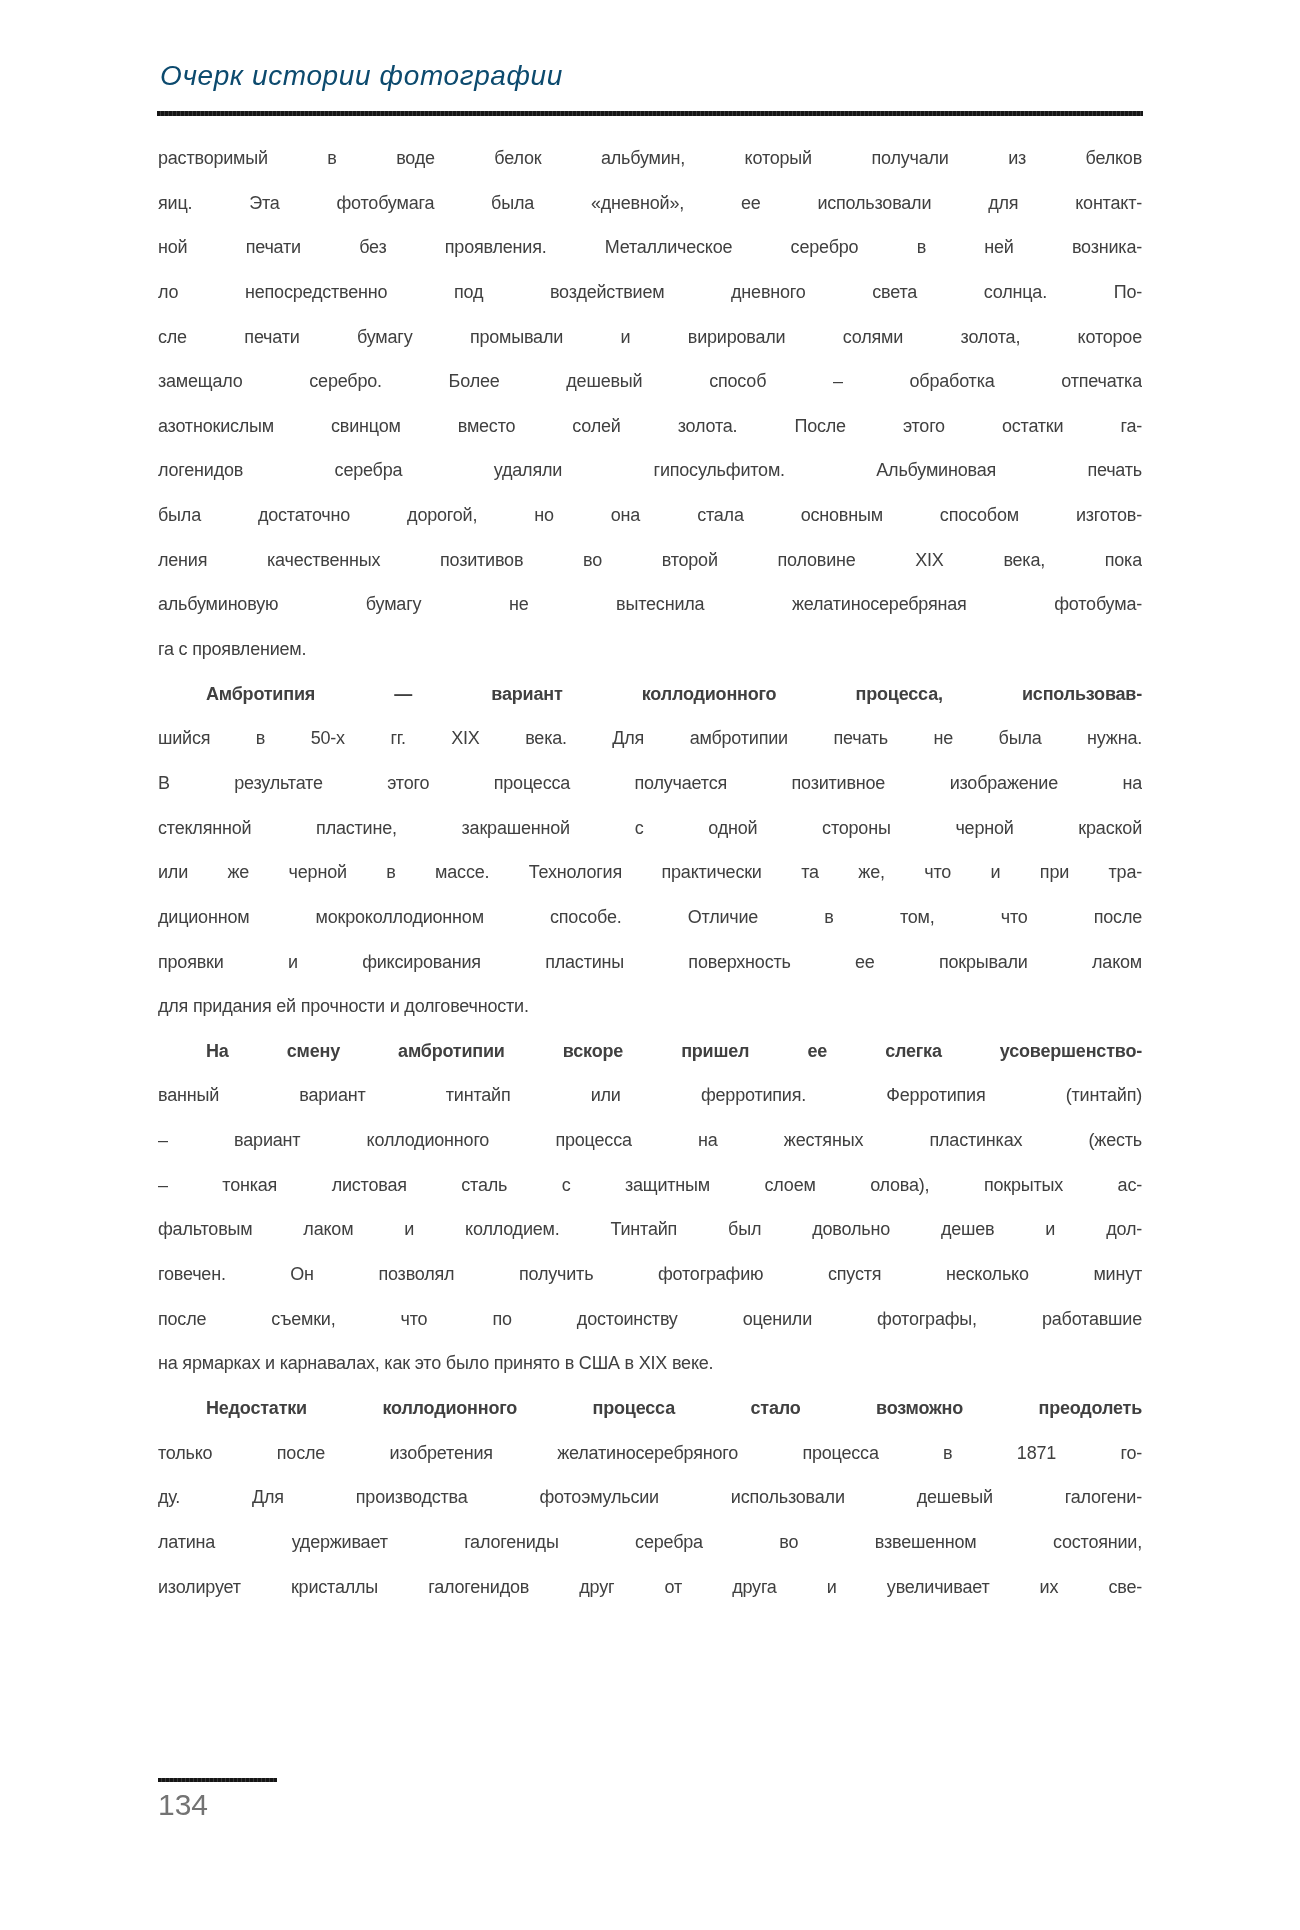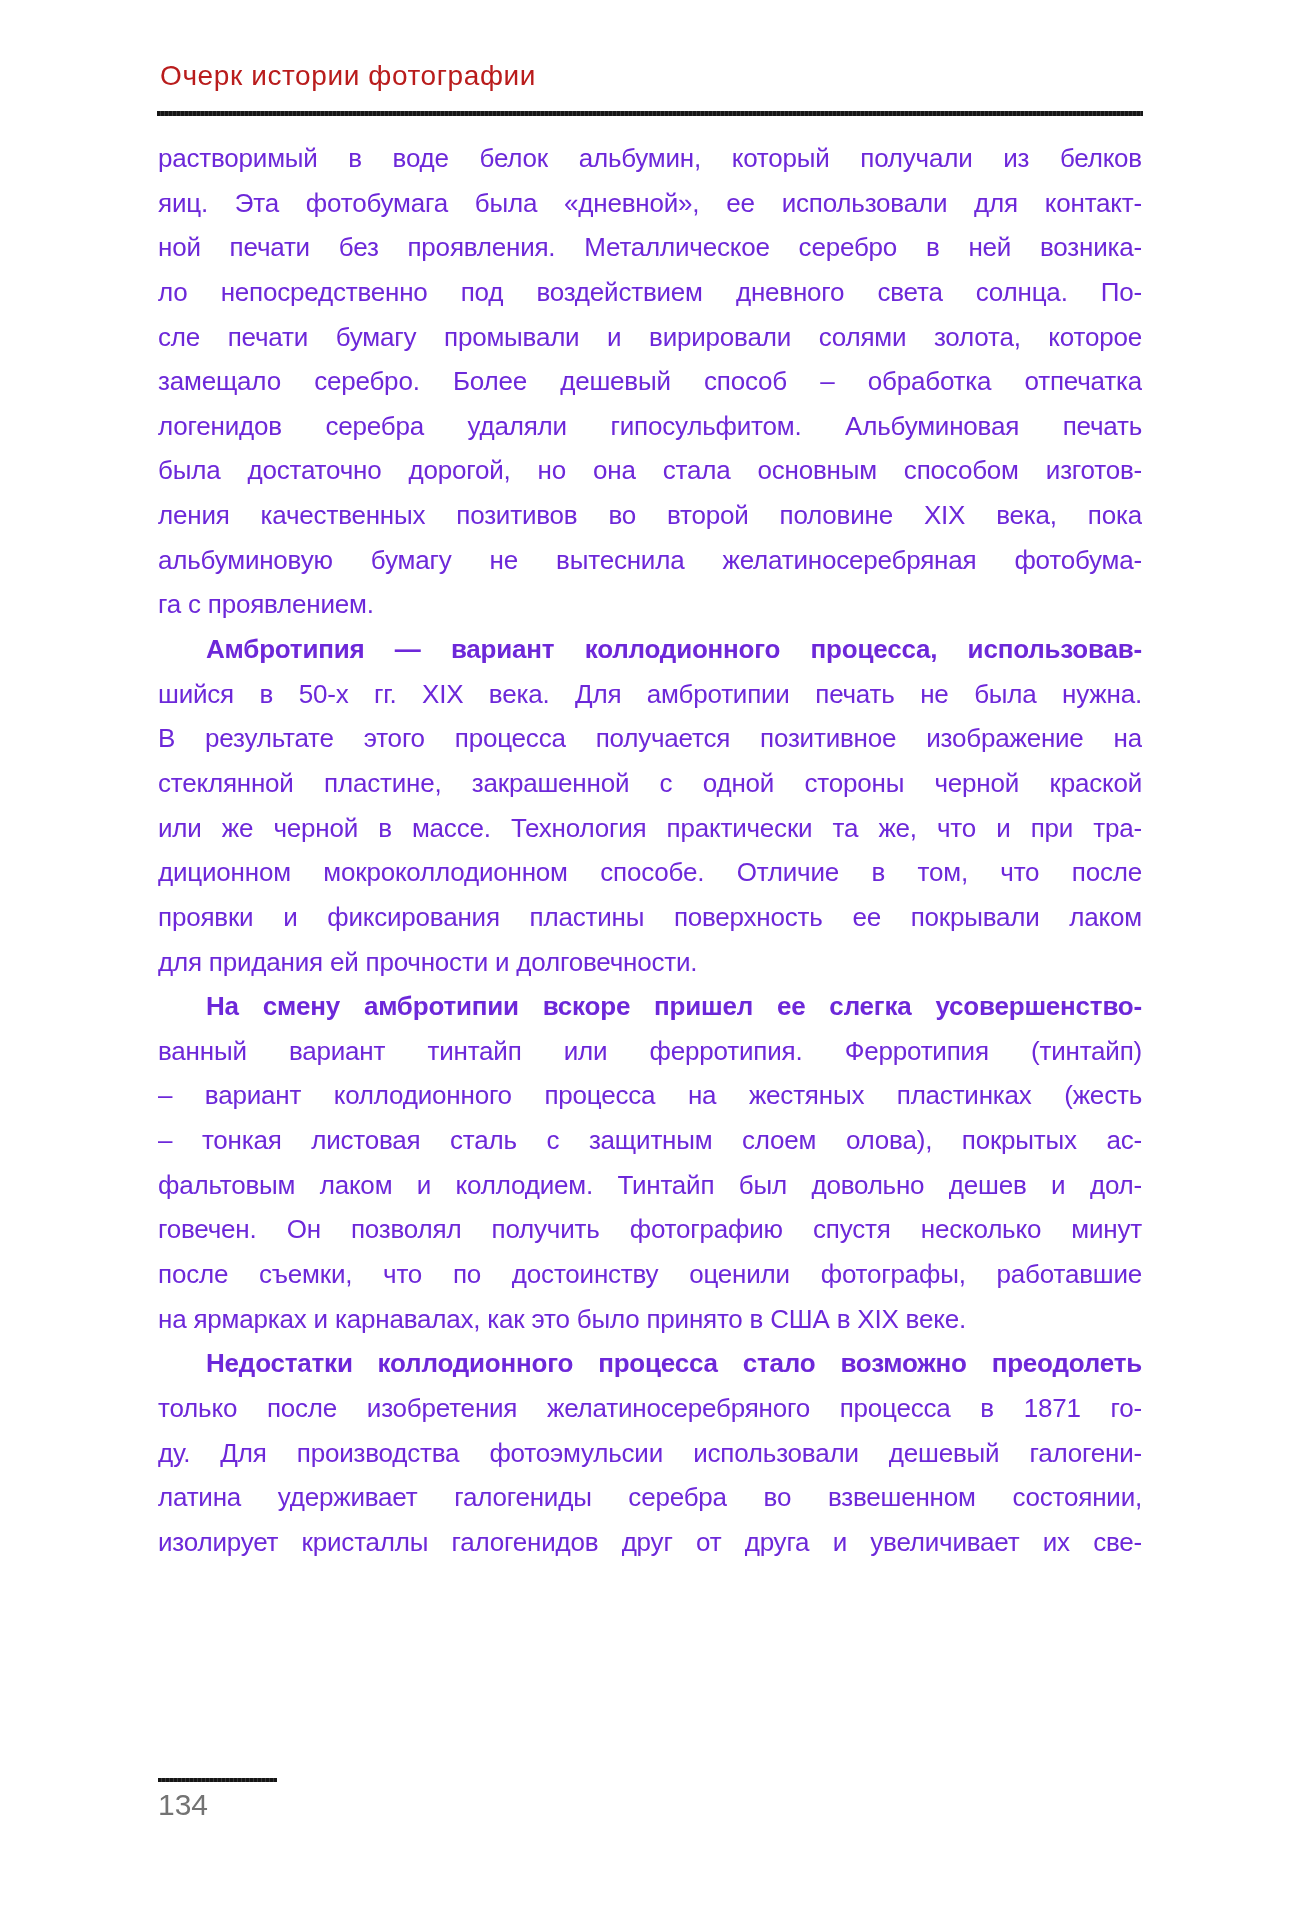--- a/index.html
+++ b/index.html
@@ -10,46 +10,47 @@
     color: #1a1a1a;
     position: relative;
     overflow: hidden;
   }
   .page { position: absolute; inset: 0; background: #ffffff; }
 
   .header-title {
     position: absolute;
     left: 160px; top: 60px;
     font-size: 28px;
+    font-style: italic;
     letter-spacing: 0.6px;
-    color: #b91c1c;
+    color: #0c4a6e;
     white-space: nowrap;
   }
   .header-rule {
     position: absolute;
     left: 157px; top: 111px;
     width: 986px; height: 5px;
     background: repeating-linear-gradient(90deg, #161616 0 3px, #3a3a3a 3px 4px);
   }
 
   .text-block {
     position: absolute;
     left: 158px; top: 136px;
     width: 984px;
   }
   .line {
     height: 44.65px;
     line-height: 44.65px;
-    font-size: 26px;
+    font-size: 18px;
     letter-spacing: -0.2px;
     text-align: justify;
     text-align-last: justify;
     overflow: hidden;
     white-space: nowrap;
-    color: #6d28d9;
+    color: #404040;
   }
   .line.last {
     text-align: right;
     text-align-last: left;
   }
   .line.indent {
     text-indent: 48px;
     font-weight: bold;
   }
 
@@ -75,20 +76,21 @@
 
   <div class="header-rule"></div>
 
   <div class="text-block">
       <div class="line">растворимый в воде белок альбумин, который получали из белков</div>
       <div class="line">яиц. Эта фотобумага была «дневной», ее использовали для контакт-</div>
       <div class="line">ной печати без проявления. Металлическое серебро в ней возника-</div>
       <div class="line">ло непосредственно под воздействием дневного света солнца. По-</div>
       <div class="line">сле печати бумагу промывали и вирировали солями золота, которое</div>
       <div class="line">замещало серебро. Более дешевый способ – обработка отпечатка</div>
+      <div class="line">азотнокислым свинцом вместо солей золота. После этого остатки га-</div>
       <div class="line">логенидов серебра удаляли гипосульфитом. Альбуминовая печать</div>
       <div class="line">была достаточно дорогой, но она стала основным способом изготов-</div>
       <div class="line">ления качественных позитивов во второй половине XIX века, пока</div>
       <div class="line">альбуминовую бумагу не вытеснила желатиносеребряная фотобума-</div>
       <div class="line last">га с проявлением.</div>
       <div class="line indent">Амбротипия — вариант коллодионного процесса, использовав-</div>
       <div class="line">шийся в 50-х гг. XIX века. Для амбротипии печать не была нужна.</div>
       <div class="line">В результате этого процесса получается позитивное изображение на</div>
       <div class="line">стеклянной пластине, закрашенной с одной стороны черной краской</div>
       <div class="line">или же черной в массе. Технология практически та же, что и при тра-</div>

